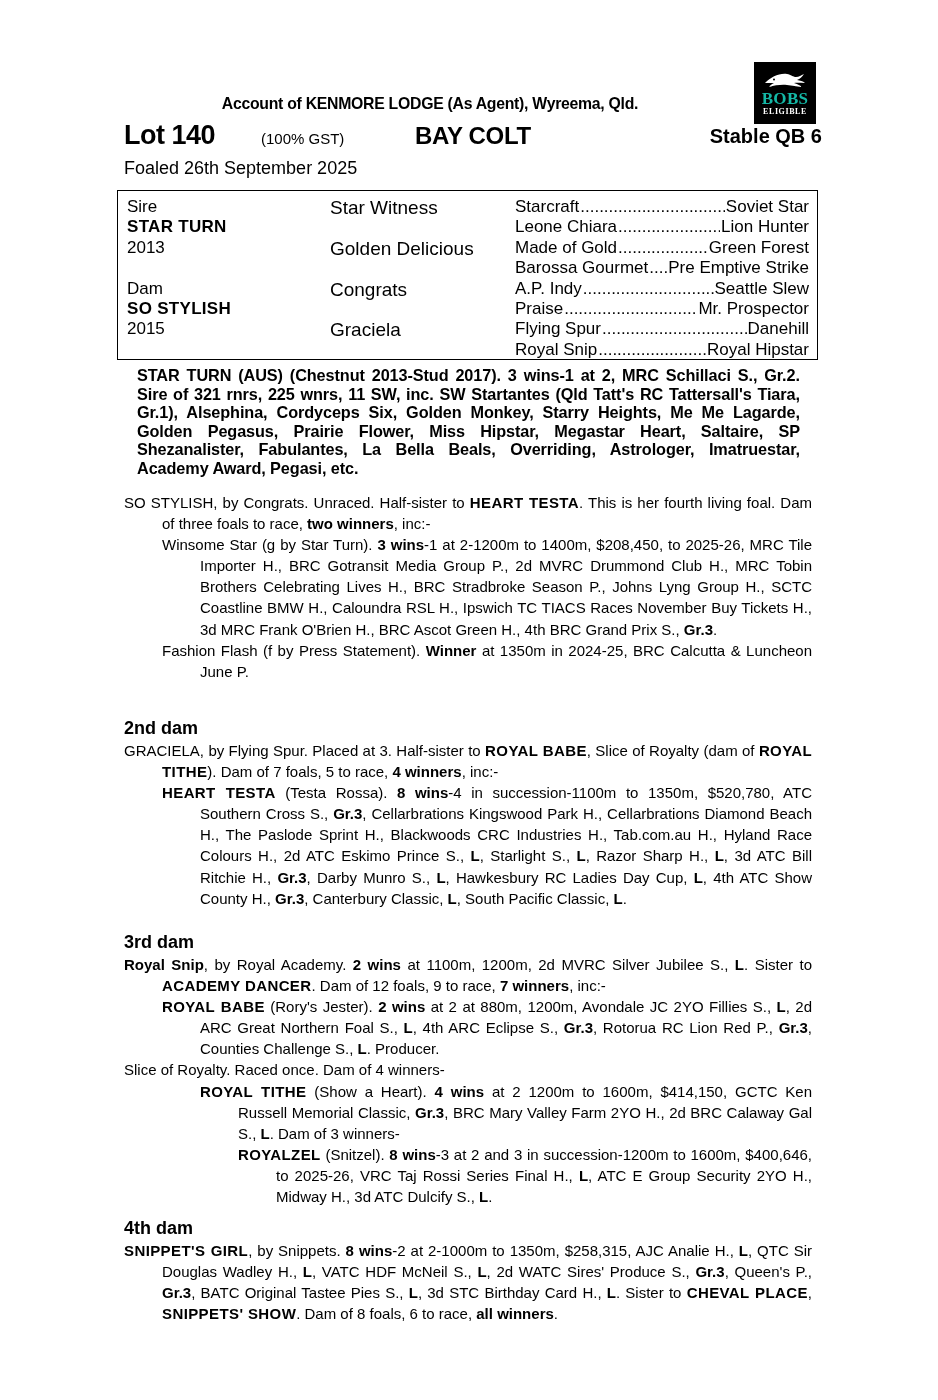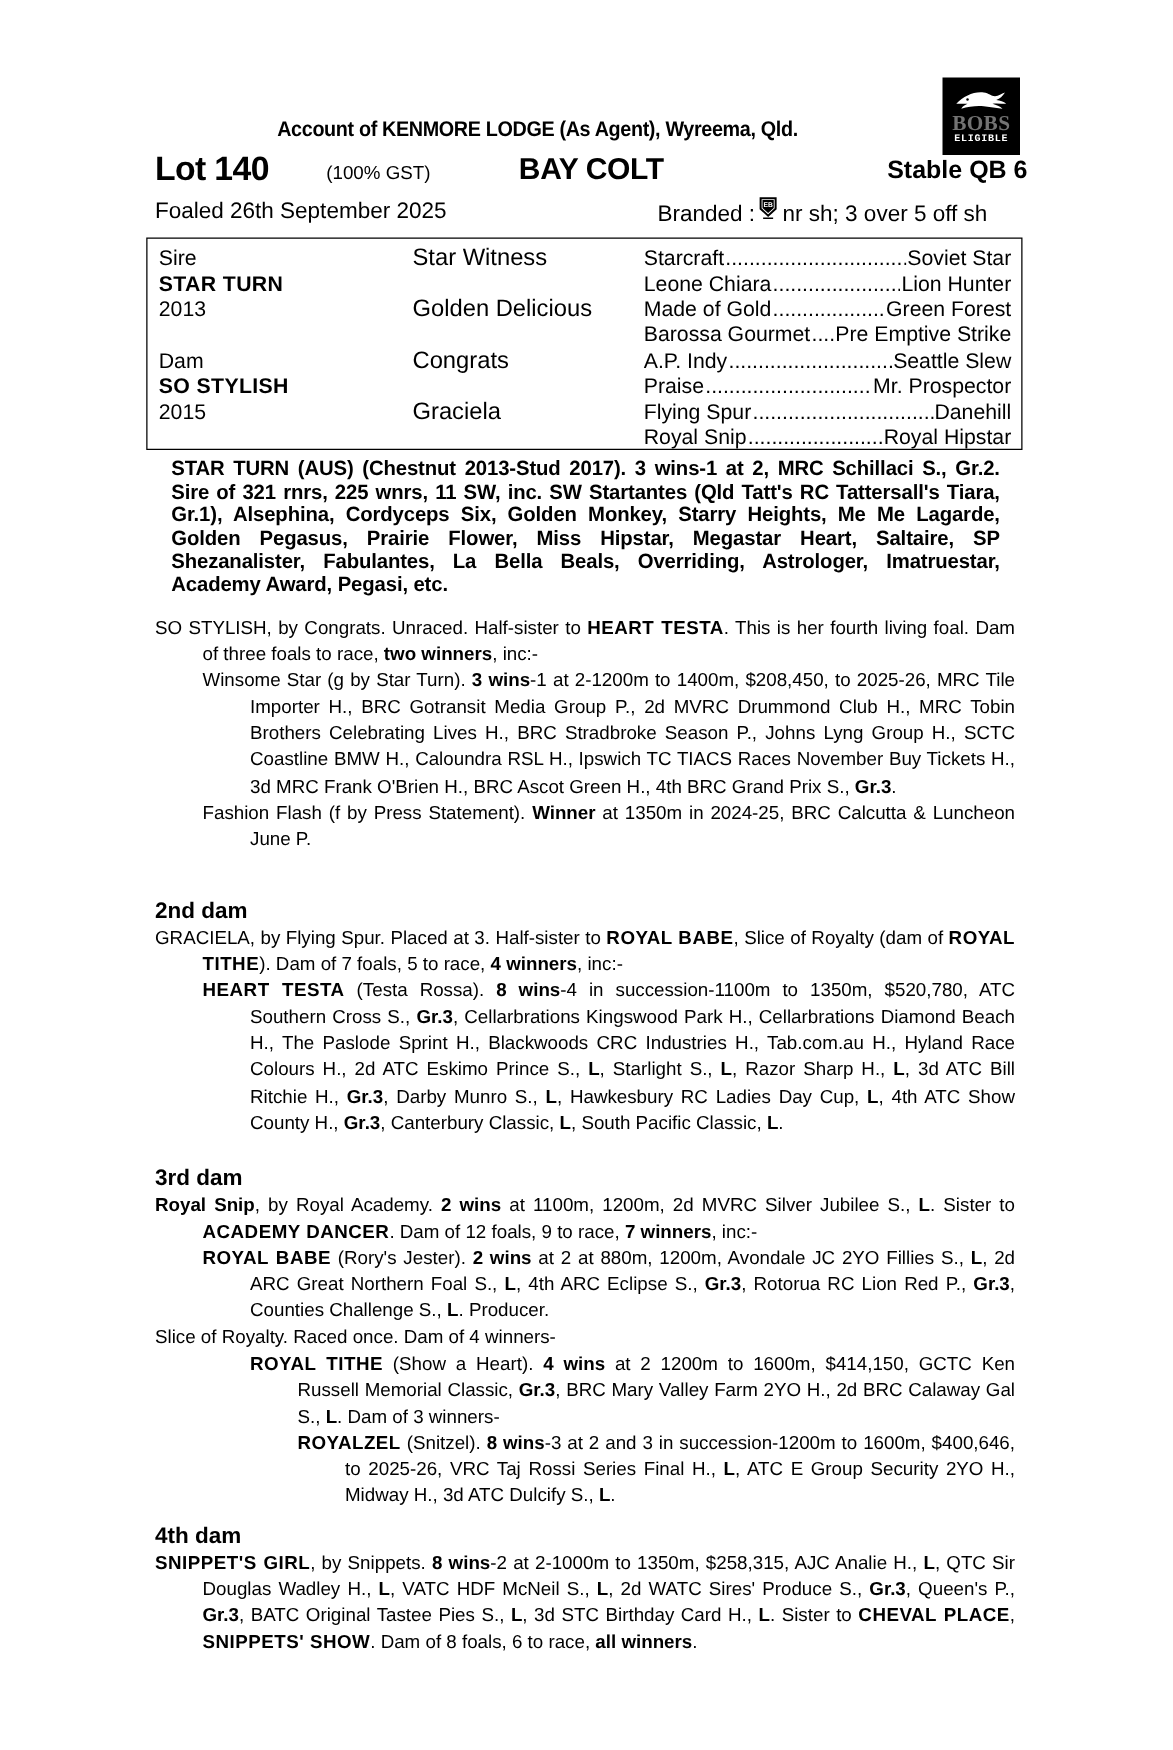--- a/index.html
+++ b/index.html
@@ -30,30 +30,30 @@
     width: 62px;
     height: 62px;
     background: #000000;
     display: flex;
     flex-direction: column;
     align-items: center;
     justify-content: center;
   }
   .bobs-logo svg { display: block; }
   .bobs-word {
-    color: #737373;
+    color: #14b8a6;
     font-family: "Liberation Serif", serif;
     font-weight: bold;
     font-size: 17px;
     line-height: 16px;
     letter-spacing: 0.3px;
   }
   .bobs-sub {
     color: #ffffff;
-    font-family: Liberation Mono, monospace;
+    font-family: Liberation Serif, serif;
     font-weight: bold;
     font-size: 8px;
     line-height: 9px;
     letter-spacing: 0.6px;
   }
 
   .account-line {
     position: absolute;
     left: 0; top: 94px;
     width: 860px;
@@ -138,21 +138,20 @@
   .ped-grid {
     position: relative;
     width: 100%;
     height: 100%;
     padding: 6px 0 0 0;
     box-sizing: border-box;
   }
   .ped-row {
     display: flex;
     height: 20.4px;
-    align-items: center;
   }
   .ped-c1 { width: 212px; padding-left: 9px; box-sizing: border-box; font-size: 17px; }
   .ped-c2 { width: 185px; font-size: 19px; }
   .ped-c3 {
     flex: 1;
     font-size: 17px;
     padding-right: 8px;
     display: flex;
     align-items: baseline;
     white-space: nowrap;
@@ -229,32 +228,20 @@
 
   <div class="lot-row">
     <span class="lot-number">Lot 140</span>
     <span class="lot-gst">(100% GST)</span>
     <span class="lot-type">BAY COLT</span>
     <span class="lot-stable">Stable QB 6</span>
   </div>
 
   <div class="foaled-row">
     <span class="foaled-text">Foaled 26th September 2025</span>
-    <span class="branded-wrap">
-      <span>Branded :</span>
-      <span class="brand-glyph">
-        <svg width="17" height="21" viewBox="0 0 17 21">
-          <path d="M2.5 2.5 H14.5 V11 L8.5 16.5 L2.5 11 Z" fill="none" stroke="#000000" stroke-width="1.6"></path>
-          <path d="M4 4 H13 V10.3 L8.5 14.3 L4 10.3 Z" fill="#000000"></path>
-          <text x="8.5" y="9.6" font-family="Liberation Sans, sans-serif" font-size="5.4" font-weight="bold" fill="#ffffff" text-anchor="middle">EB</text>
-          <path d="M4.5 18.6 H12.5" stroke="#000000" stroke-width="1.3"></path>
-        </svg>
-      </span>
-      <span>nr sh; 3 over 5 off sh</span>
-    </span>
   </div>
 
   <div class="ped-table">
     <div class="ped-grid" id="ped-grid">
         <div class="ped-row">
           <div class="ped-c1">Sire</div>
           <div class="ped-c2">Star Witness</div>
           <div class="ped-c3">
             <span class="gp-left">Starcraft</span>
             <span class="gp-dots">................................................................</span>

